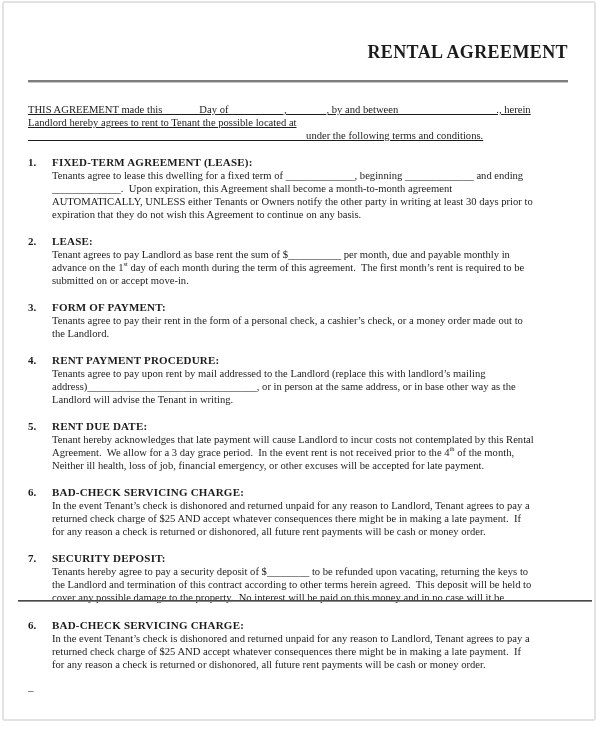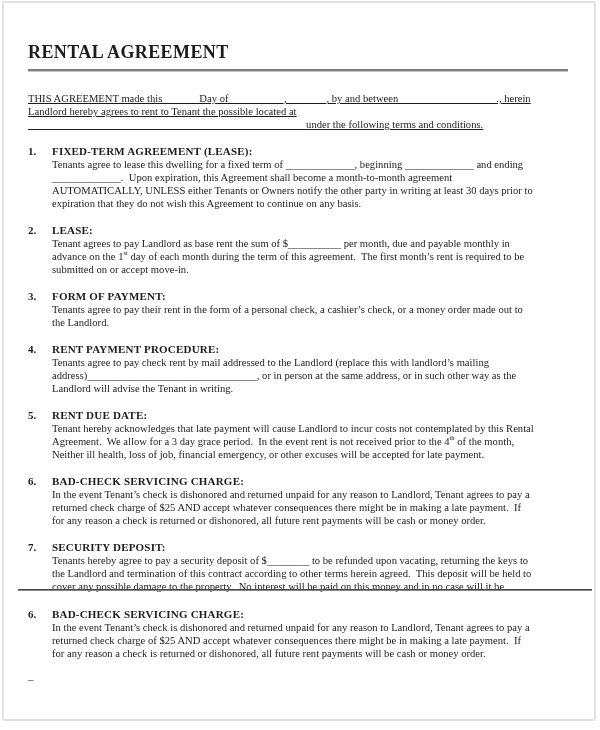--- a/index.html
+++ b/index.html
@@ -19,26 +19,26 @@
     border-radius: 3px;
     pointer-events: none;
   }
   .content {
     position: absolute;
     left: 28px; top: 0;
     width: 540px;
   }
   .doc-title {
     margin-top: 42px;
-    text-align: left;
+    text-align: right;
     font-size: 18px;
     line-height: 20px;
     font-weight: bold;
     letter-spacing: 0.4px;
-    padding-bottom: 7px;
+    padding-bottom: 18px;
     border-bottom: 2px solid #7d7d7d;
     box-shadow: 0 1px 0 #c8c8c8;
   }
   .intro {
     margin-top: 21px;
     text-decoration: underline;
   }
   .line {
     font-size: 10.6px;
     line-height: 13px;
@@ -118,22 +118,22 @@
         <span class="sec-head">FORM OF PAYMENT:</span>
         <div class="sec-body">
           <div class="line">Tenants agree to pay their rent in the form of a personal check, a cashier’s check, or a money order made out to</div>
           <div class="line">the Landlord.</div>
         </div>
       </div>
       <div class="section">
         <span class="sec-num">4.</span>
         <span class="sec-head">RENT PAYMENT PROCEDURE:</span>
         <div class="sec-body">
-          <div class="line">Tenants agree to pay check rent by mail addressed to the Landlord (replace this with landlord’s mailing</div>
-          <div class="line">address)________________________________, or in person at the same address, or in such other way as the</div>
+          <div class="line">Tenants agree to pay upon rent by mail addressed to the Landlord (replace this with landlord’s mailing</div>
+          <div class="line">address)________________________________, or in person at the same address, or in base other way as the</div>
           <div class="line">Landlord will advise the Tenant in writing.</div>
         </div>
       </div>
       <div class="section">
         <span class="sec-num">5.</span>
         <span class="sec-head">RENT DUE DATE:</span>
         <div class="sec-body">
           <div class="line">Tenant hereby acknowledges that late payment will cause Landlord to incur costs not contemplated by this Rental</div>
           <div class="line">Agreement.  We allow for a 3 day grace period.  In the event rent is not received prior to the 4<sup>th</sup> of the month,</div>
           <div class="line">Neither ill health, loss of job, financial emergency, or other excuses will be accepted for late payment.</div>

